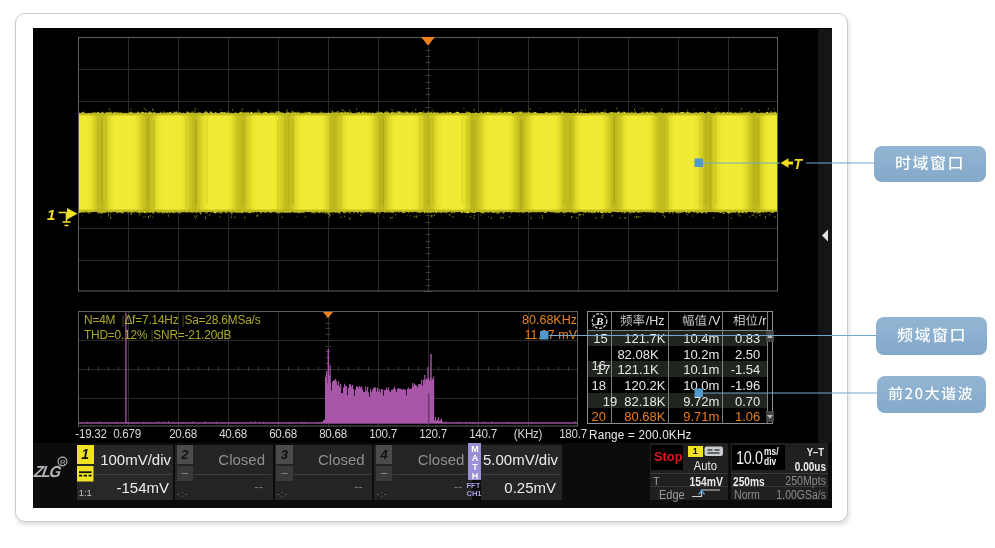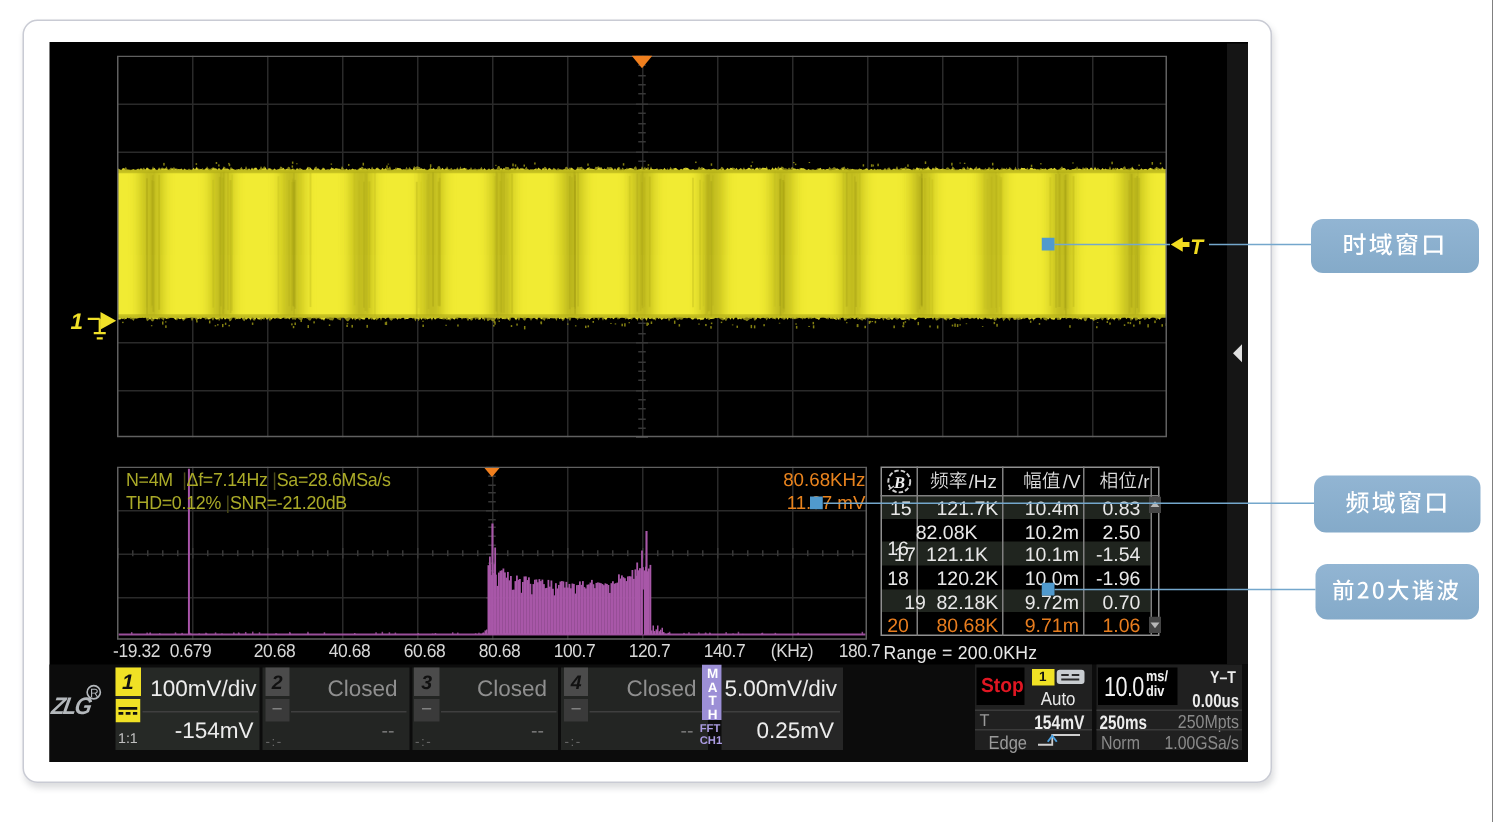--- a/index.html
+++ b/index.html
@@ -838,21 +838,21 @@
     </svg><span style="vertical-align:top;line-height:14px">/V</span></div>
 <div style="position:absolute;left:696.3px;top:314px;width:70px;text-align:right;color:#dedede;font-size:12.5px;white-space:nowrap"><svg width="26" height="14" viewBox="0 0 26 14" fill="#dedede" style="display:inline-block;vertical-align:top">
       <path transform="translate(0.0,10.88) scale(0.012500,-0.012500)" d="M540 478H857V296H540ZM540 539V715H857V539ZM540 235H857V52H540ZM475 779V-72H540V-10H857V-69H924V779ZM219 839V622H53V558H210C174 416 102 256 30 171C42 156 59 129 67 111C123 181 178 299 219 420V-77H283V387C322 338 371 272 391 239L434 294C411 321 317 430 283 464V558H430V622H283V839Z"></path>
       <path transform="translate(12.5,10.88) scale(0.012500,-0.012500)" d="M370 654V589H912V654ZM437 509C469 369 498 183 507 78L574 97C563 199 532 381 498 523ZM573 827C592 777 612 710 621 668L687 687C677 730 655 794 636 844ZM326 28V-36H954V28H741C779 164 821 365 848 519L777 532C758 380 716 164 678 28ZM291 835C234 681 139 529 39 432C51 417 71 382 78 366C114 404 150 447 184 495V-76H251V600C291 669 326 742 354 815Z"></path>
     </svg><span style="vertical-align:top;line-height:14px">/r</span></div>
 <div style="position:absolute;left:587px;width:27px;text-align:center;top:331.0px;font-size:13px;color:#e8e8e8;">15</div>
 <div style="position:absolute;left:610.5px;width:55px;text-align:right;top:331.0px;font-size:13px;color:#e8e8e8;">121.7K</div>
 <div style="position:absolute;left:668.3px;width:51px;text-align:right;top:331.0px;font-size:13px;color:#e8e8e8;">10.4m</div>
 <div style="position:absolute;left:722.3px;width:38px;text-align:right;top:331.0px;font-size:13px;color:#e8e8e8;">0.83</div>
 <div style="position:absolute;left:587px;width:23.5px;text-align:center;top:358px;font-size:13px;color:#e8e8e8;">16</div>
-<div style="position:absolute;left:610.5px;width:55px;text-align:left;top:346.7px;font-size:13px;color:#e8e8e8;">82.08K</div>
+<div style="position:absolute;left:610.5px;width:55px;text-align:center;top:346.7px;font-size:13px;color:#e8e8e8;">82.08K</div>
 <div style="position:absolute;left:668.3px;width:51px;text-align:right;top:346.7px;font-size:13px;color:#e8e8e8;">10.2m</div>
 <div style="position:absolute;left:722.3px;width:38px;text-align:right;top:346.7px;font-size:13px;color:#e8e8e8;">2.50</div>
 <div style="position:absolute;left:587px;width:23.5px;text-align:right;top:362.3px;font-size:13px;color:#e8e8e8;">17</div>
 <div style="position:absolute;left:610.5px;width:55px;text-align:center;top:362.3px;font-size:13px;color:#e8e8e8;">121.1K</div>
 <div style="position:absolute;left:668.3px;width:51px;text-align:right;top:362.3px;font-size:13px;color:#e8e8e8;">10.1m</div>
 <div style="position:absolute;left:722.3px;width:38px;text-align:right;top:362.3px;font-size:13px;color:#e8e8e8;">-1.54</div>
 <div style="position:absolute;left:587px;width:23.5px;text-align:center;top:378.0px;font-size:13px;color:#e8e8e8;">18</div>
 <div style="position:absolute;left:610.5px;width:55px;text-align:right;top:378.0px;font-size:13px;color:#e8e8e8;">120.2K</div>
 <div style="position:absolute;left:668.3px;width:51px;text-align:right;top:378.0px;font-size:13px;color:#e8e8e8;">10.0m</div>
 <div style="position:absolute;left:722.3px;width:38px;text-align:right;top:378.0px;font-size:13px;color:#e8e8e8;">-1.96</div>

